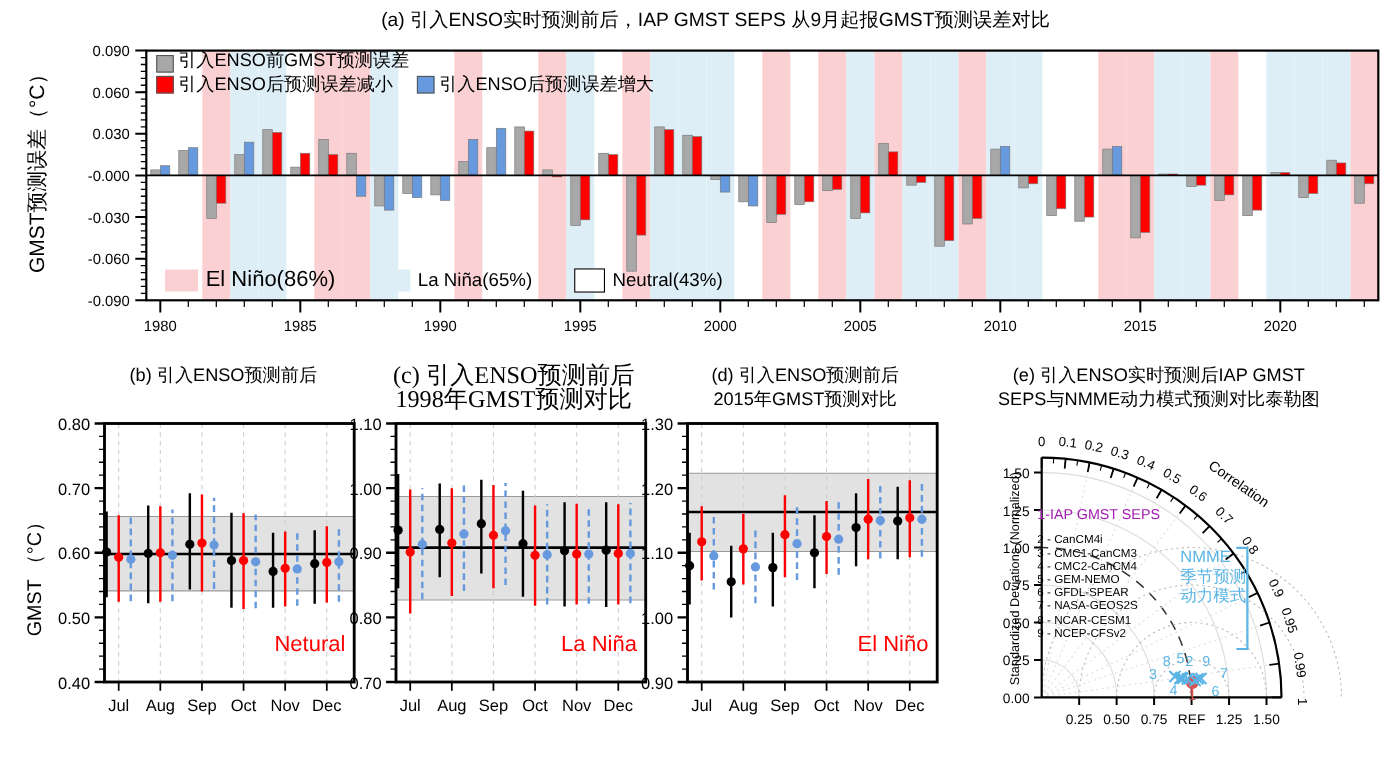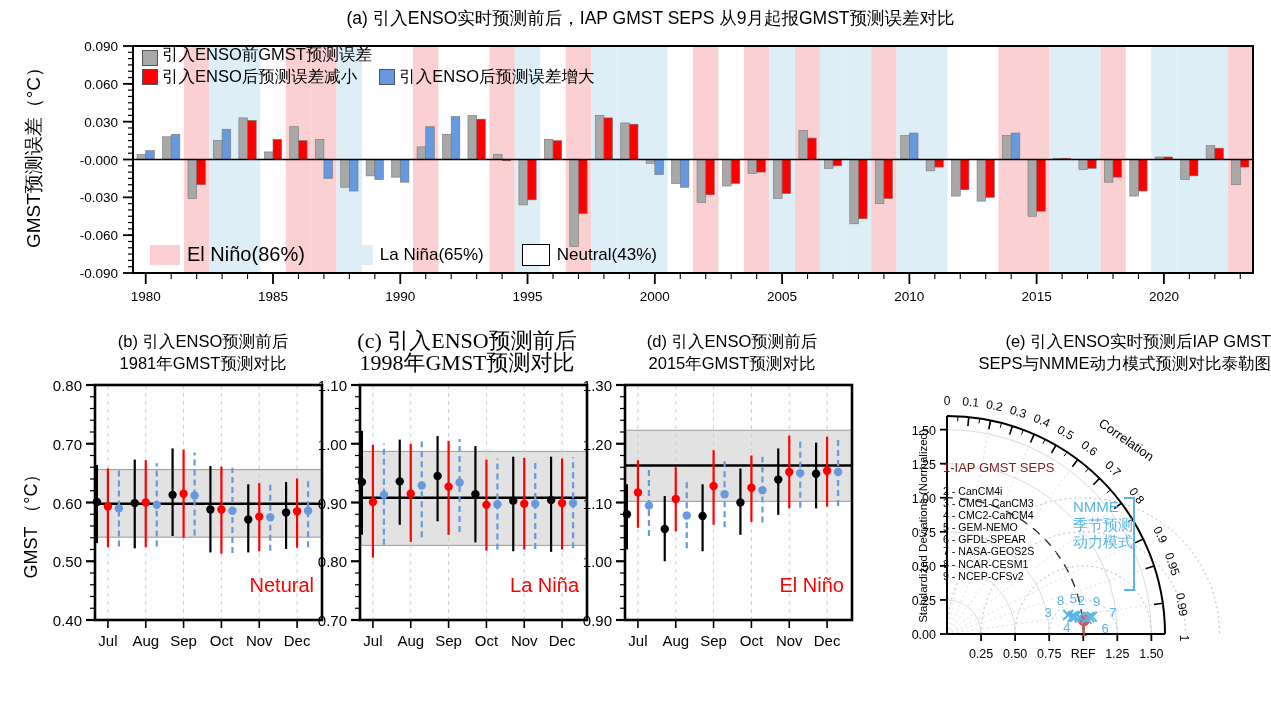--- a/index.html
+++ b/index.html
@@ -265,31 +265,30 @@
   <span style="width:30px;height:20px;background:#fbd0d2;display:inline-block;"></span>
   <span style="font-size:20px;margin-left:7px;">El Niño(86%)</span>
   <span style="width:30px;height:20px;background:#ddeef7;display:inline-block;margin-left:38px;"></span>
   <span style="font-size:17px;margin-left:7px;">La Niña(65%)</span>
   <span style="width:26px;height:20px;background:#fff;border:1.6px solid #000;display:inline-block;margin-left:38px;"></span>
   <span style="font-size:17px;margin-left:7px;">Neutral(43%)</span>
 </div>
 
 <div class="abs" style="left:78px;top:330px;width:250px;text-align:center;font-size:16.5px;line-height:22px;">
   <div>(b) 引入ENSO预测前后</div>
-  <div>1981年GMST预测对比</div>
 </div>
 <div class="abs" style="left:342px;top:330px;width:250px;text-align:center;font-size:22px;line-height:22px;font-family:Liberation Serif, serif;">
   <div>(c) 引入ENSO预测前后</div>
   <div>1998年GMST预测对比</div>
 </div>
 <div class="abs" style="left:607px;top:330px;width:250px;text-align:center;font-size:16.5px;line-height:22px;">
   <div>(d) 引入ENSO预测前后</div>
   <div>2015年GMST预测对比</div>
 </div>
-<div class="abs" style="left:872px;top:330px;width:399px;text-align:right;font-size:16.5px;line-height:22px;">
+<div class="abs" style="left:854px;top:330px;width:399px;text-align:center;font-size:16.5px;line-height:22px;">
   <div>(e) 引入ENSO实时预测后IAP GMST</div>
   <div>SEPS与NMME动力模式预测对比泰勒图</div>
 </div>
 
 <div class="abs" style="left:-44px;top:510px;width:150px;text-align:center;transform:rotate(-90deg);font-size:18px;white-space:nowrap;">GMST （°C）</div>
 
 <svg class="abs" style="left:40px;top:375px;" width="290" height="300" viewBox="0 0 290 300">
     <g id="pb">
       <rect x="55" y="94.6" width="227" height="67.5625" fill="#e2e2e2"></rect>
       <line x1="55" y1="94.6" x2="282" y2="94.6" stroke="#999" stroke-width="1"></line>
@@ -670,21 +669,21 @@
       <text x="240.7669875" y="244.780403999372" text-anchor="middle" font-size="13" fill="#5ab4e5">7</text>
       <path d="M 195.5720875 240.03802791116718 L 205.5720875 250.03802791116718 M 195.5720875 250.03802791116718 L 205.5720875 240.03802791116718" stroke="#5ab4e5" stroke-width="2"></path>
       <text x="188.5720875" y="233.03802791116718" text-anchor="middle" font-size="13" fill="#5ab4e5">8</text>
       <path d="M 209.49547499999997 241.64987424239217 L 219.49547499999997 251.64987424239217 M 209.49547499999997 251.64987424239217 L 219.49547499999997 241.64987424239217" stroke="#5ab4e5" stroke-width="2"></path>
       <text x="224.49547499999997" y="233.64987424239217" text-anchor="middle" font-size="13" fill="#5ab4e5">9</text>
     </g>
 </svg>
 
 <div class="abs" style="left:813px;top:520px;width:220px;text-align:center;transform:rotate(-90deg);font-size:11.5px;white-space:nowrap;">Standardized Deviations (Normalized)</div>
 
-<div class="abs" style="left:943px;top:460px;font-size:13px;color:#7f1d1d;white-space:nowrap;">1-IAP GMST SEPS</div>
+<div class="abs" style="left:943px;top:460px;font-size:13px;color:#a21caf;white-space:nowrap;">1-IAP GMST SEPS</div>
 
 <div class="abs" style="left:943px;top:485px;font-size:10.6px;line-height:12.1px;white-space:nowrap;">
   <div>2 - CanCM4i</div>
   <div>3 - CMC1-CanCM3</div>
   <div>4 - CMC2-CanCM4</div>
   <div>5 - GEM-NEMO</div>
   <div>6 - GFDL-SPEAR</div>
   <div>7 - NASA-GEOS2S</div>
   <div>8 - NCAR-CESM1</div>
   <div>9 - NCEP-CFSv2</div>

